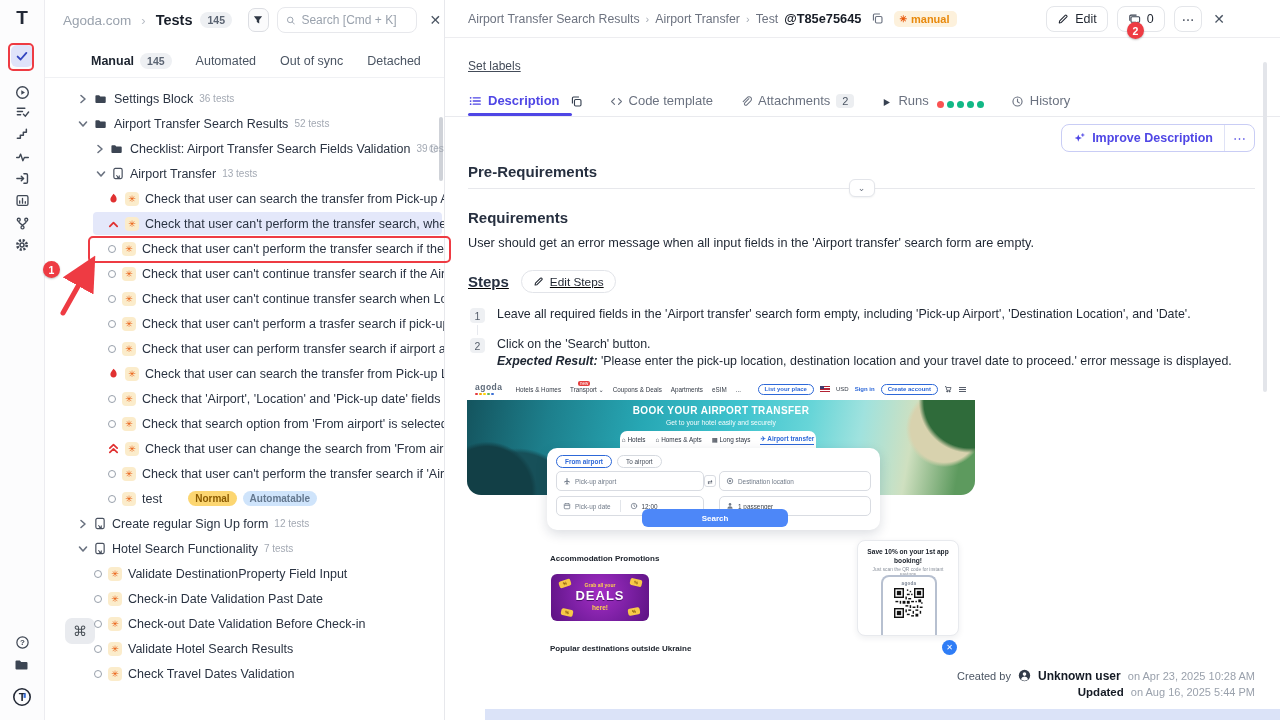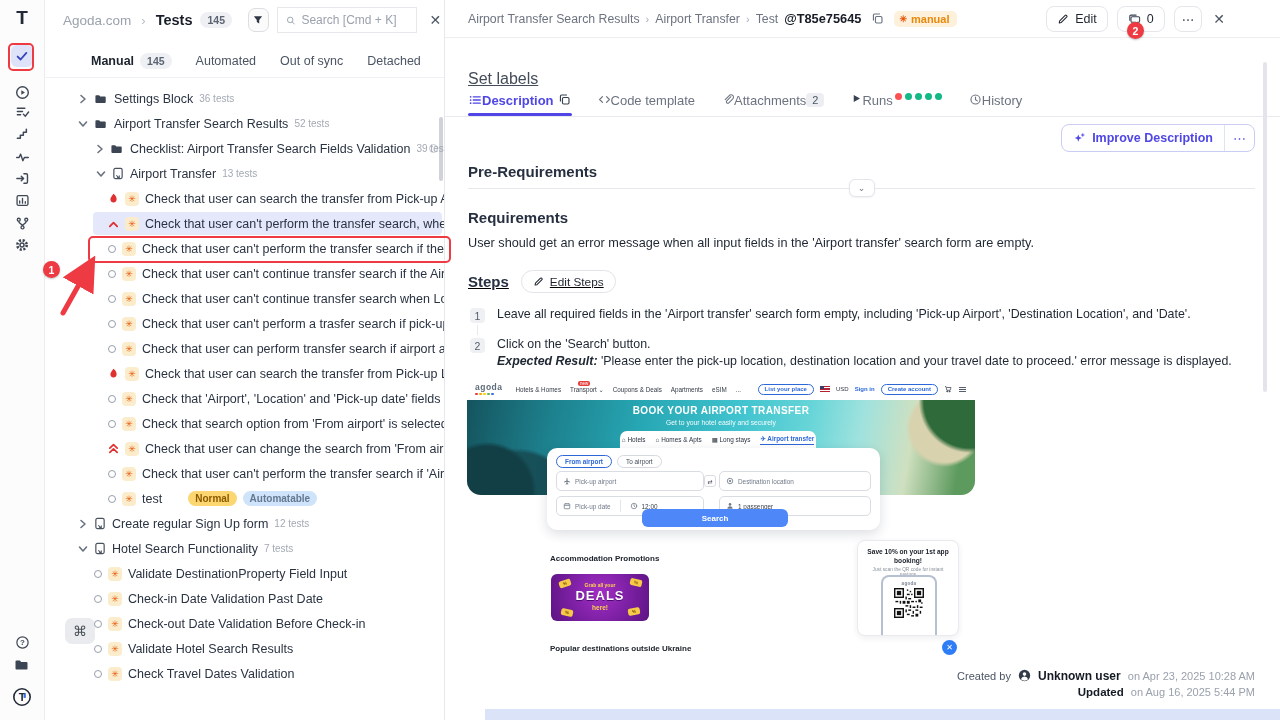--- a/index.html
+++ b/index.html
@@ -20,21 +20,21 @@
   .tree-panel { position:absolute; left:45px; top:0; width:400px; height:720px; background:#fff;
     border-right:1px solid #e7e8ec; overflow:hidden; }
   .tree-head { position:absolute; left:0; top:0; right:0; height:40px; display:flex; align-items:center;
     padding-left:18px; gap:8px; }
   .crumb-proj { font-size:13.5px; color:#9aa2ad; }
   .crumb-sep { font-size:13px; color:#b8bdc5; margin:0 2px; }
   .crumb-cur { font-size:14.5px; font-weight:700; color:#181e29; }
   .count-pill { background:#eef0f3; color:#5b6472; font-size:10.5px; border-radius:9px; padding:2px 7px; font-weight:600; }
   .filter-btn { width:24px; height:24px; border:1px solid #dcdee3; border-radius:7px; background:#fbfbfc;
     display:flex; align-items:center; justify-content:center; margin-left:8px; }
-  .search-box { flex:0 0 auto; width:140px; height:26px; border:1px solid #e7e8ec; border-radius:0;
+  .search-box { flex:0 0 auto; width:140px; height:26px; border:1px solid #e7e8ec; border-radius:8px;
     display:flex; align-items:center; gap:6px; padding:0 8px; color:#9aa2ad; background:#fff; }
   .search-box input { border:none; outline:none; width:100%; font-size:12px; color:#3b4352;
     font-family:"Liberation Sans",sans-serif; background:transparent; }
   .search-box input::placeholder { color:#9aa2ad; }
   .tree-close { margin-left:2px; color:#4b5563; font-size:14px; width:20px; text-align:center; }
 
   .filter-row { position:absolute; left:0; top:44px; right:0; height:34px; display:flex; align-items:center;
     gap:24px; padding-left:22px; border-bottom:1px solid #f0f1f4; }
   .chip { font-size:12.5px; color:#4b5563; display:flex; align-items:center; gap:6px; white-space:nowrap; }
   .chip.active { color:#1c232e; font-weight:600; }
@@ -67,25 +67,25 @@
   .d-id { color:#171c26; font-weight:700; font-size:12.8px; }
   .manual-badge { background:#fdf1dc; color:#e8890c; font-size:11px; font-weight:600; border-radius:5px;
     padding:2px 7px 2px 5px; display:flex; align-items:center; gap:4px; }
   .manual-badge .spark { color:#e8590c; font-size:9px; }
   .d-actions { position:absolute; right:53px; top:6px; display:flex; align-items:center; gap:9px; }
   .hbtn { height:26px; border:1px solid #e4e6ea; border-radius:8px; background:#fff; display:flex;
     align-items:center; gap:6px; padding:0 10px; font-size:12.5px; color:#1f2530; }
   .hbtn.icon-only { padding:0 7px; color:#394150; }
   .d-close { border:none; background:none; color:#4b5563; font-size:14px; padding:0 2px; }
 
-  .set-labels { position:absolute; left:23px; top:70px; font-size:16px; color:#444c59;
+  .set-labels { position:absolute; left:23px; top:59px; font-size:12px; color:#444c59;
     text-decoration:underline; }
   .tabs { position:absolute; left:23px; top:85px; right:0; height:31px; display:flex; align-items:center; gap:27px; }
   .tabs-border { position:absolute; left:0; top:116px; right:0; height:1px; background:#e9eaee; }
-  .tab { display:flex; align-items:flex-start; gap:0; font-size:13px; color:#6b7280; }
+  .tab { display:flex; align-items:flex-end; gap:6px; font-size:13px; color:#6b7280; }
   .tab.active { color:#4f46e5; font-weight:600; }
   .tab .mini-badge { background:#eceef1; color:#4b5563; border-radius:4px; font-size:11px; padding:1px 6px; }
   .tab-underline { position:absolute; left:23px; top:113px; width:104px; height:3px; background:#4f46e5; border-radius:2px; }
   .run-dots { display:flex; gap:3px; margin-left:2px; }
   .run-dots i { width:7px; height:7px; border-radius:50%; display:block; }
 
   .improve-btn { position:absolute; right:25px; top:124px; height:28px; border:1px solid #c9cdf5;
     border-radius:8px; display:flex; align-items:center; background:#fff; color:#4f46e5; overflow:hidden; }
   .improve-btn .main { display:flex; align-items:center; gap:6px; padding:0 11px; font-size:12.5px; font-weight:600; }
   .improve-btn .more { border-left:1px solid #dfe2f6; padding:0 8px; font-size:13px; color:#4f46e5;

